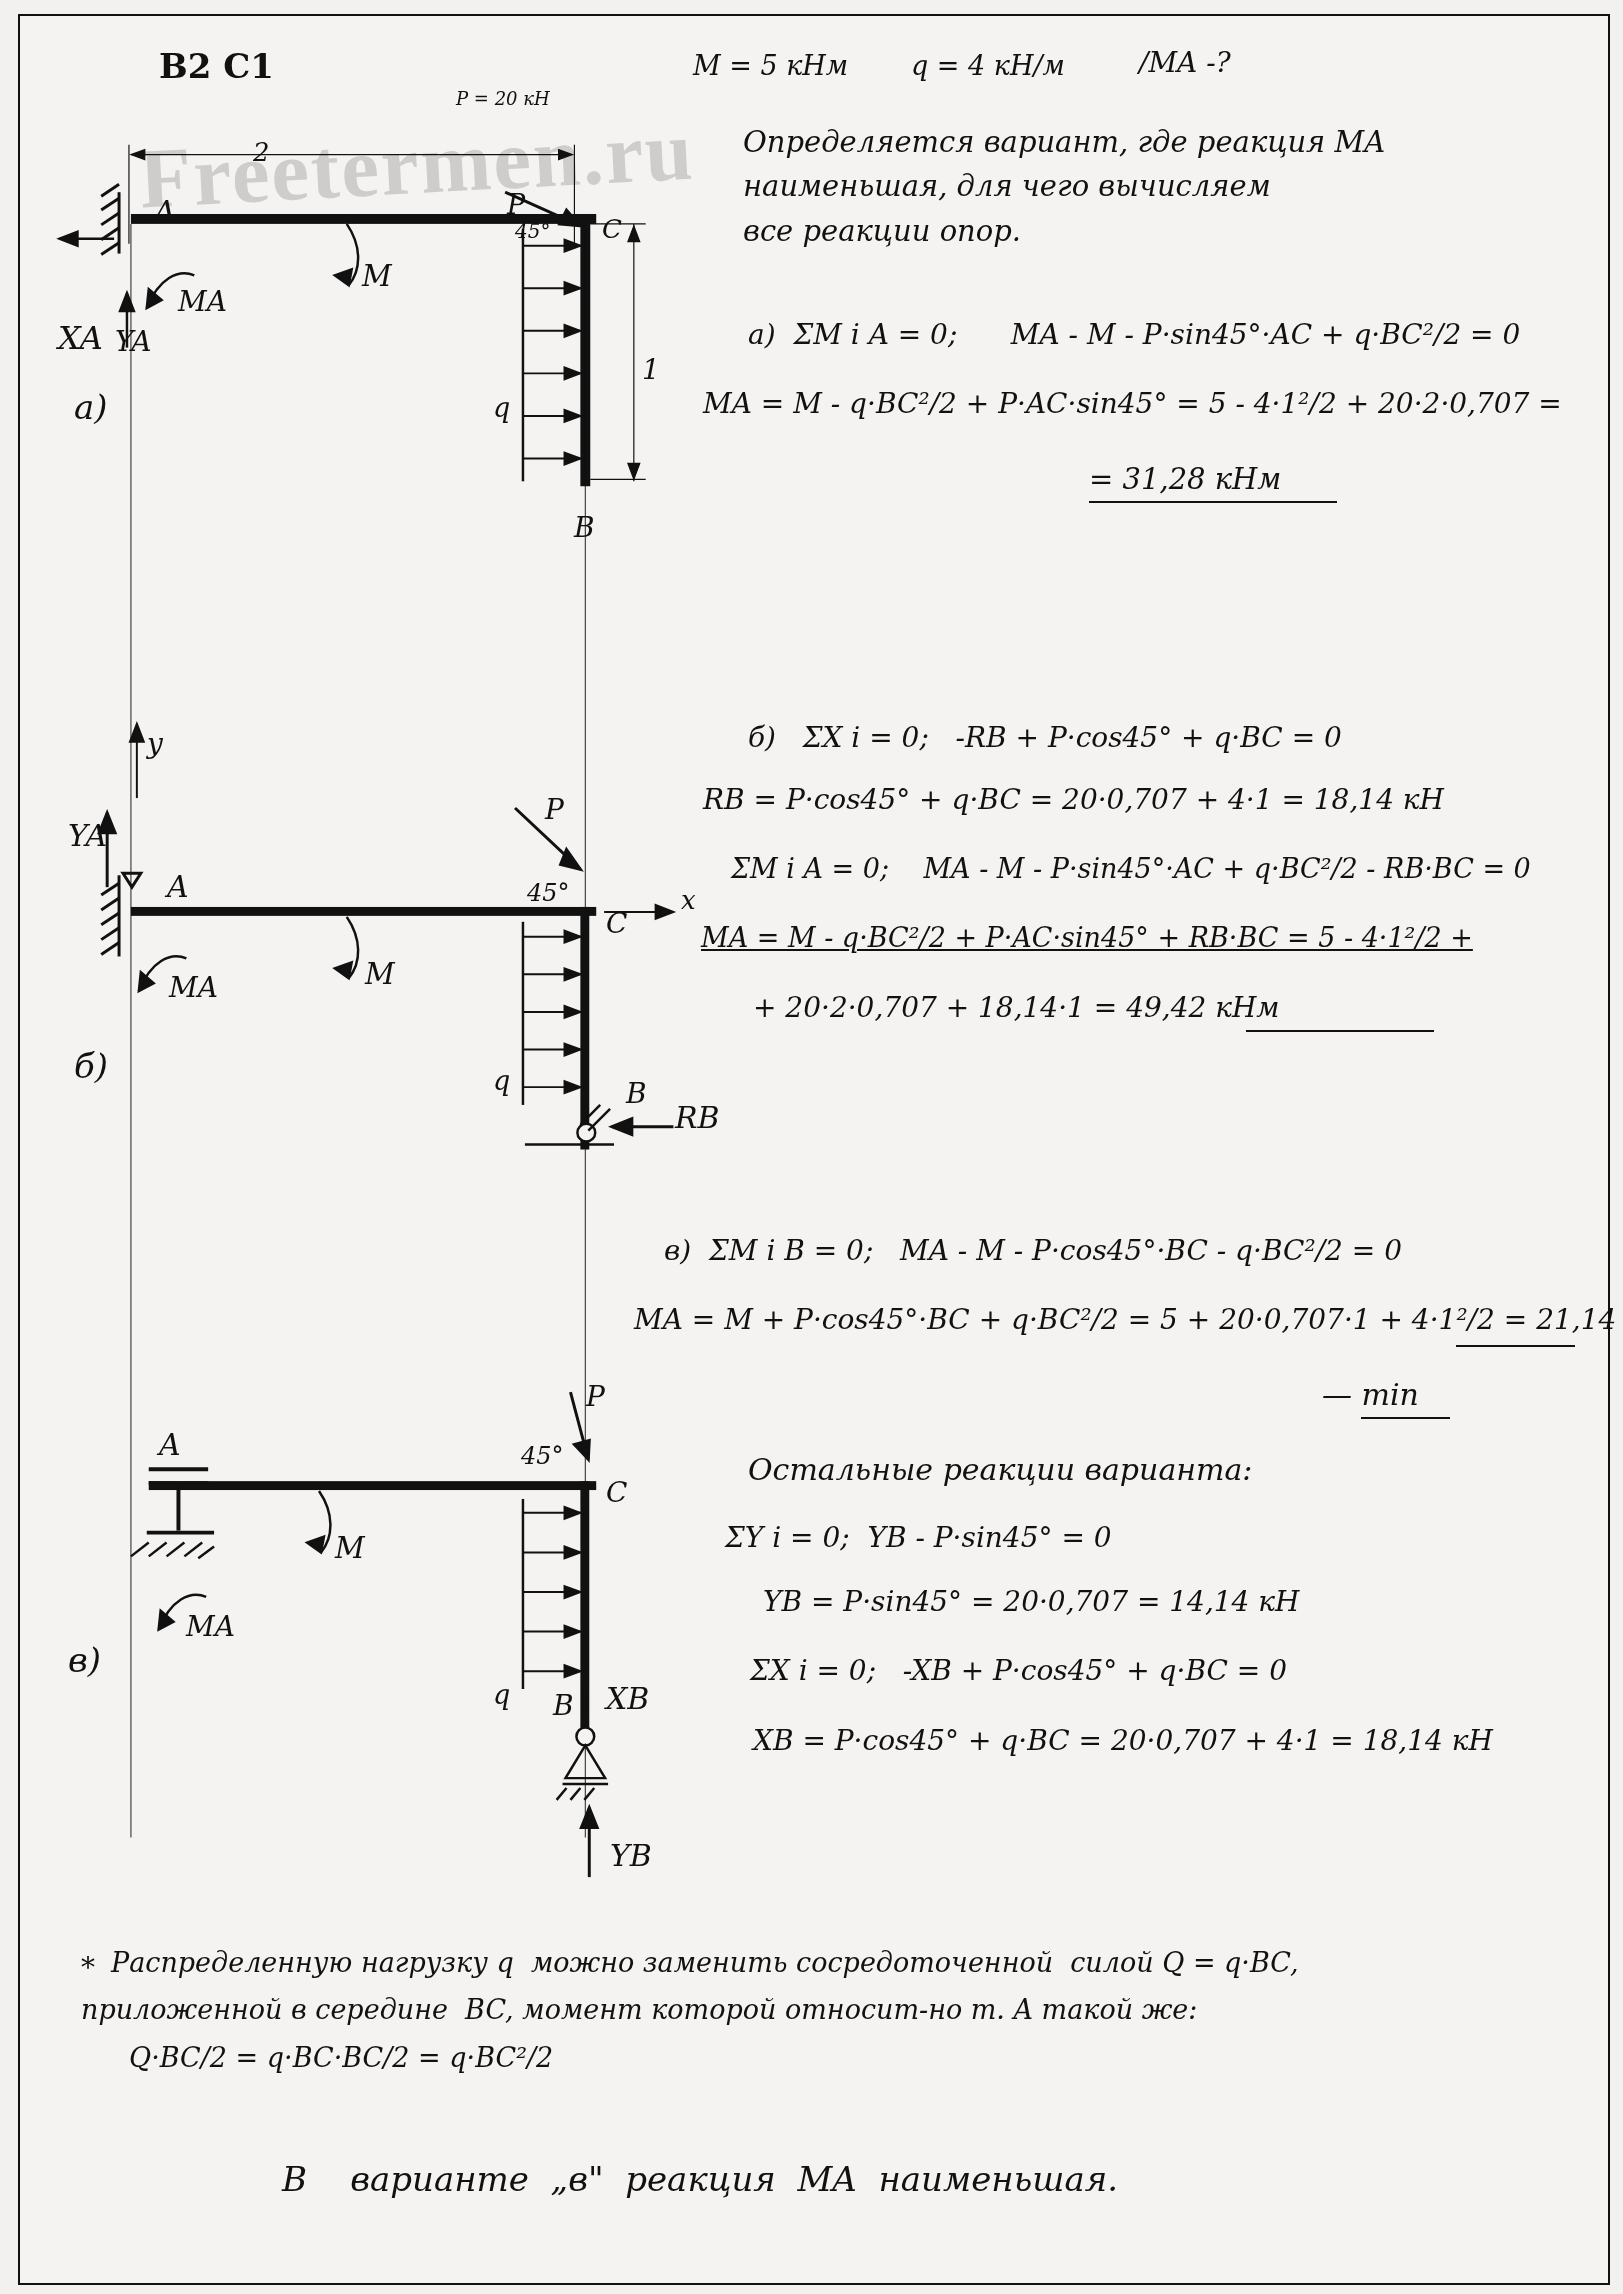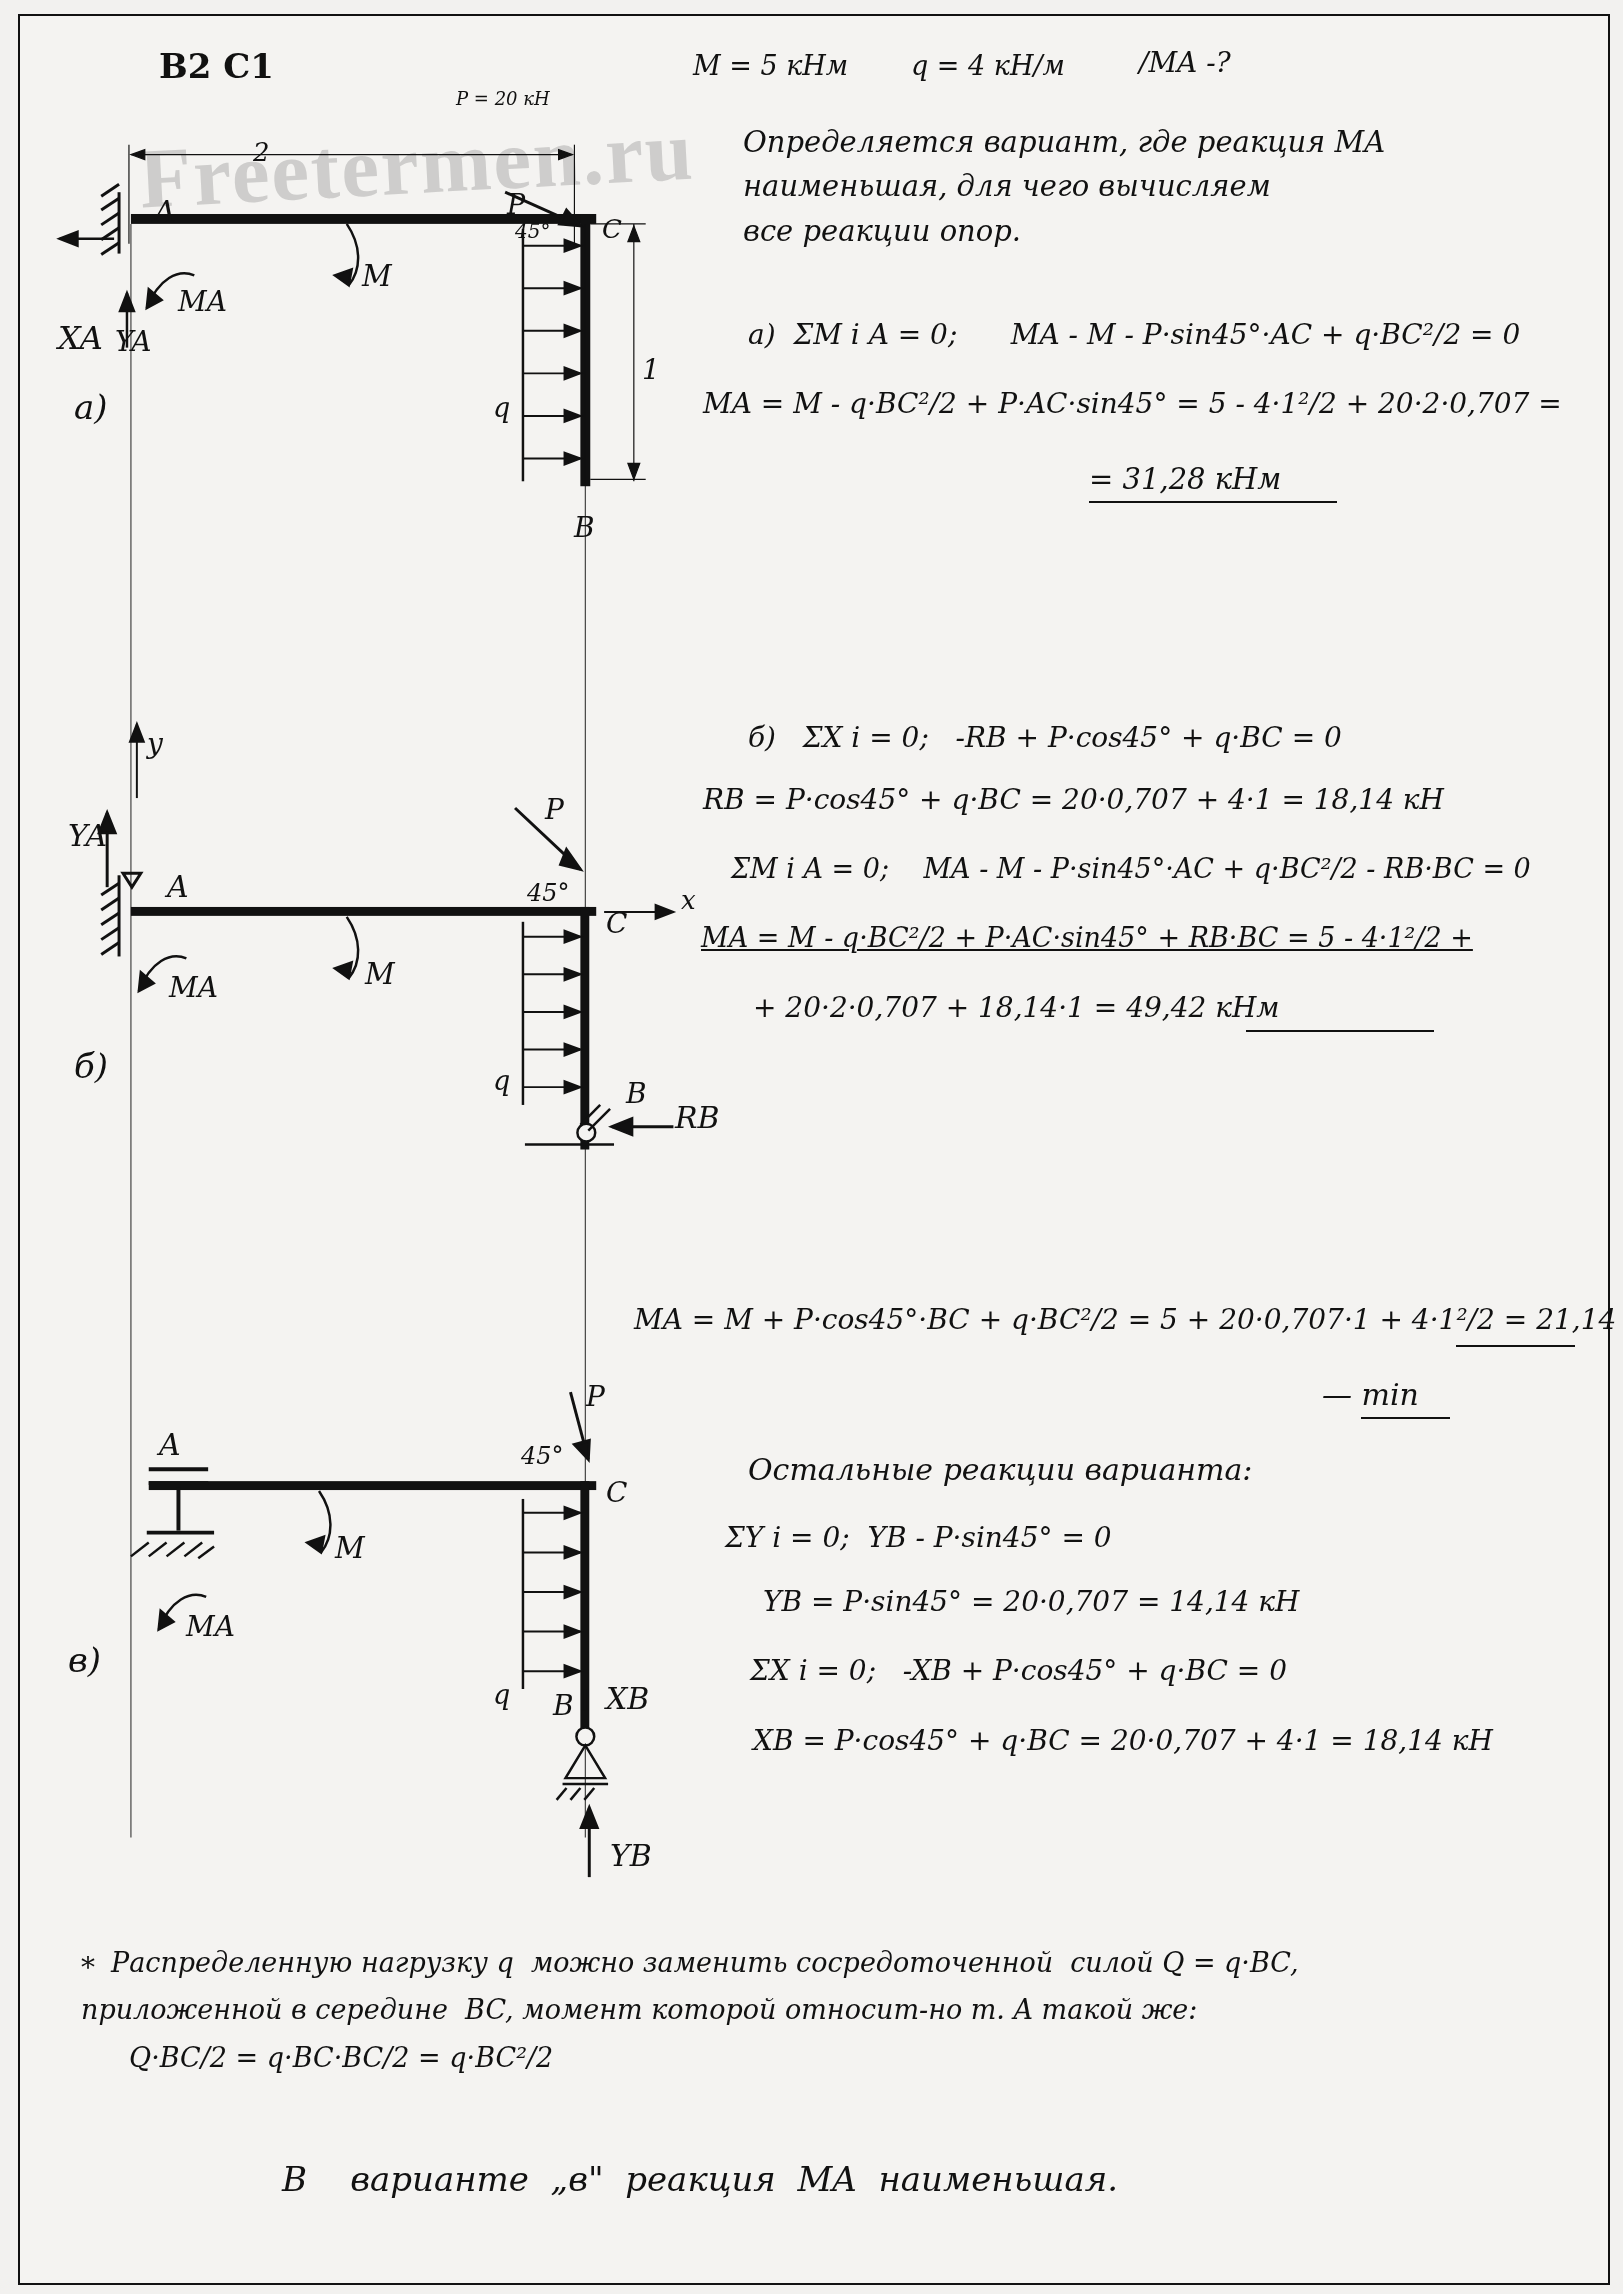--- a/index.html
+++ b/index.html
@@ -278,20 +278,21 @@
     <div class="lbl" style="left:127px;top:711px;font-size:28px;">y</div>
     <div class="lbl" style="left:54px;top:1030px;font-size:34px;">б)</div>
 
     <div class="lbl" style="left:728px;top:705px;font-size:28px;">б)   ΣX i = 0;   -RB + P·cos45° + q·BC = 0</div>
     <div class="lbl" style="left:683px;top:767px;font-size:28px;">RB = P·cos45° + q·BC = 20·0,707 + 4·1 = 18,14 кН</div>
     <div class="lbl" style="left:711px;top:837px;font-size:27px;">ΣM i A = 0;    MA - M - P·sin45°·AC + q·BC²/2 - RB·BC = 0</div>
     <div class="lbl" style="left:681px;top:906px;font-size:27px;text-decoration:underline;">MA = M - q·BC²/2 + P·AC·sin45° + RB·BC = 5 - 4·1²/2 +</div>
     <div class="lbl" style="left:733px;top:975px;font-size:28px;">+ 20·2·0,707 + 18,14·1 = 49,42 кНм</div>
     <div class="ln" style="left:1226px;top:1014px;width:188px;height:2px;"></div>
 
+    <div class="lbl" style="left:644px;top:1218px;font-size:28px;">в)  ΣM i B = 0;   MA - M - P·cos45°·BC - q·BC²/2 = 0</div>
     <div class="lbl" style="left:614px;top:1287px;font-size:28px;">MA = M + P·cos45°·BC + q·BC²/2 = 5 + 20·0,707·1 + 4·1²/2 = 21,14 кНм</div>
     <div class="ln" style="left:1436px;top:1329px;width:119px;height:2px;"></div>
     <div class="lbl" style="left:1302px;top:1361px;font-size:30px;">— min</div>
     <div class="ln" style="left:1341px;top:1401px;width:89px;height:2px;"></div>
 
     <div class="lbl" style="left:728px;top:1436px;font-size:30px;">Остальные реакции варианта:</div>
     <div class="lbl" style="left:705px;top:1505px;font-size:28px;">ΣY i = 0;  YB - P·sin45° = 0</div>
     <div class="lbl" style="left:743px;top:1569px;font-size:28px;">YB = P·sin45° = 20·0,707 = 14,14 кН</div>
     <div class="lbl" style="left:730px;top:1638px;font-size:28px;">ΣX i = 0;   -XB + P·cos45° + q·BC = 0</div>
     <div class="lbl" style="left:733px;top:1708px;font-size:28px;">XB = P·cos45° + q·BC = 20·0,707 + 4·1 = 18,14 кН</div>

